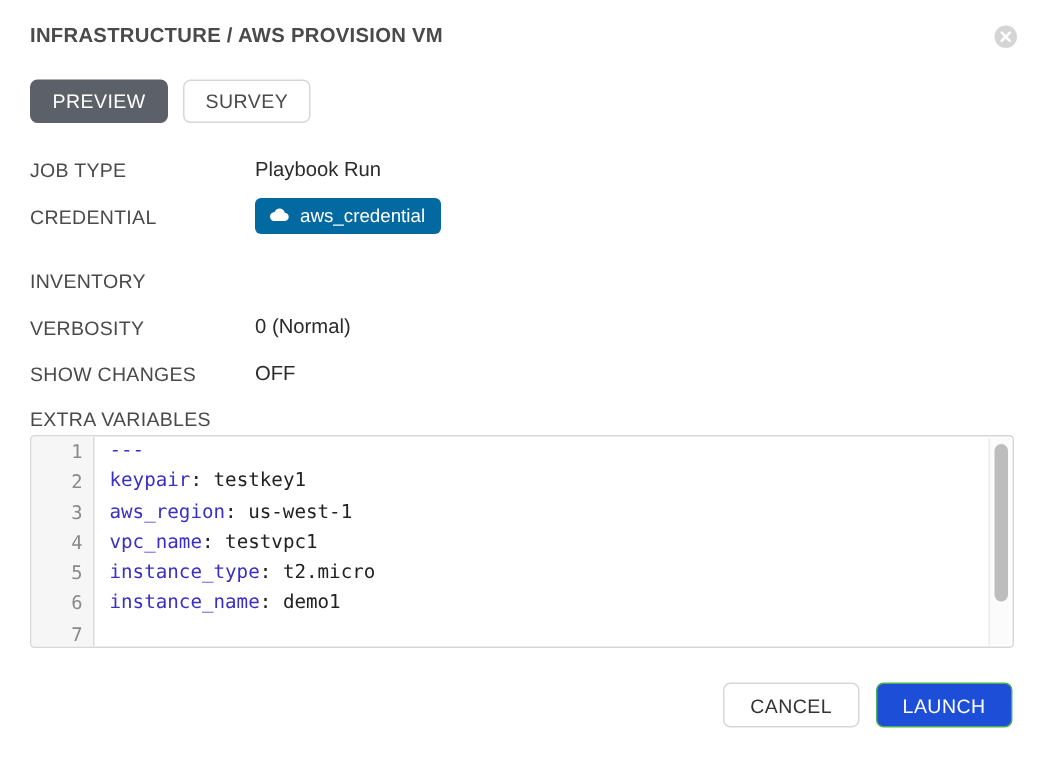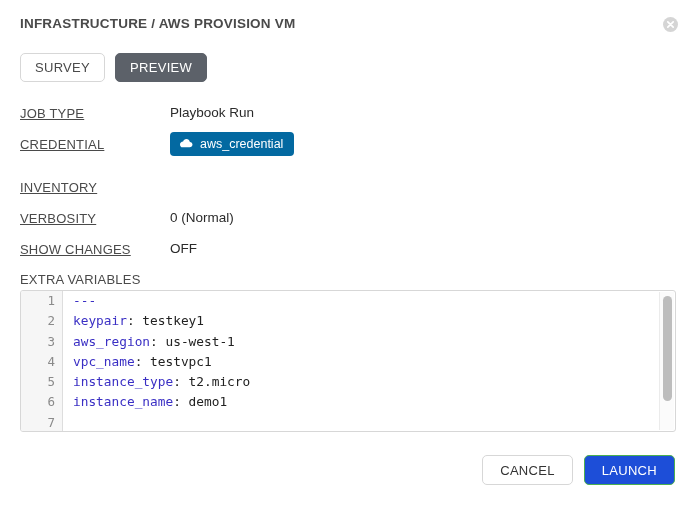--- a/index.html
+++ b/index.html
@@ -98,21 +98,20 @@
   }
   .row-label {
     position: absolute;
     left: 0;
     top: 2px;
     font-size: 13px;
     color: #4a4a4a;
     text-transform: uppercase;
     letter-spacing: 0.2px;
     white-space: nowrap;
-    text-decoration: underline;
   }
   .row-value {
     position: absolute;
     left: 150px;
     top: 1px;
     font-size: 13.5px;
     color: #2b2b2b;
     white-space: nowrap;
   }
   .row-credential { height: 37px; }
@@ -267,22 +266,22 @@
   <div class="modal-header">
     <div class="modal-title">INFRASTRUCTURE / AWS PROVISION VM</div>
     <div class="close-icon">
       <svg width="15" height="15" viewBox="0 0 15 15" aria-hidden="true">
         <path d="M4.8 4.8 L10.2 10.2 M10.2 4.8 L4.8 10.2" stroke="#ffffff" stroke-width="1.7" stroke-linecap="round"></path>
       </svg>
     </div>
   </div>
 
   <div class="tabs">
+    <div class="tab-btn tab-preview">PREVIEW</div>
     <div class="tab-btn tab-survey">SURVEY</div>
-    <div class="tab-btn tab-preview">PREVIEW</div>
   </div>
 
   <div class="details">
 
     <div class="row">
       <div class="row-label">JOB TYPE</div>
       <div class="row-value">Playbook Run</div>
     </div>
 
     <div class="row row-credential">

